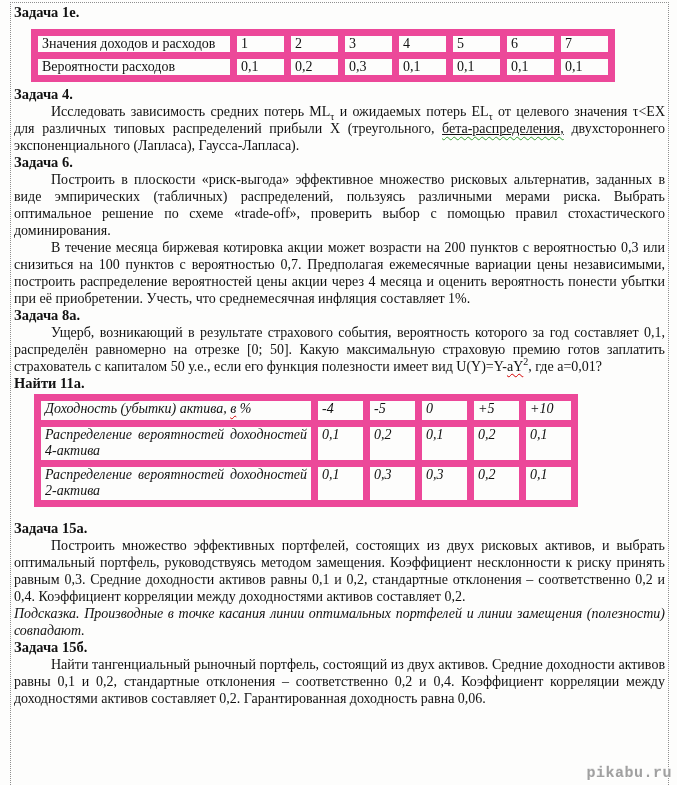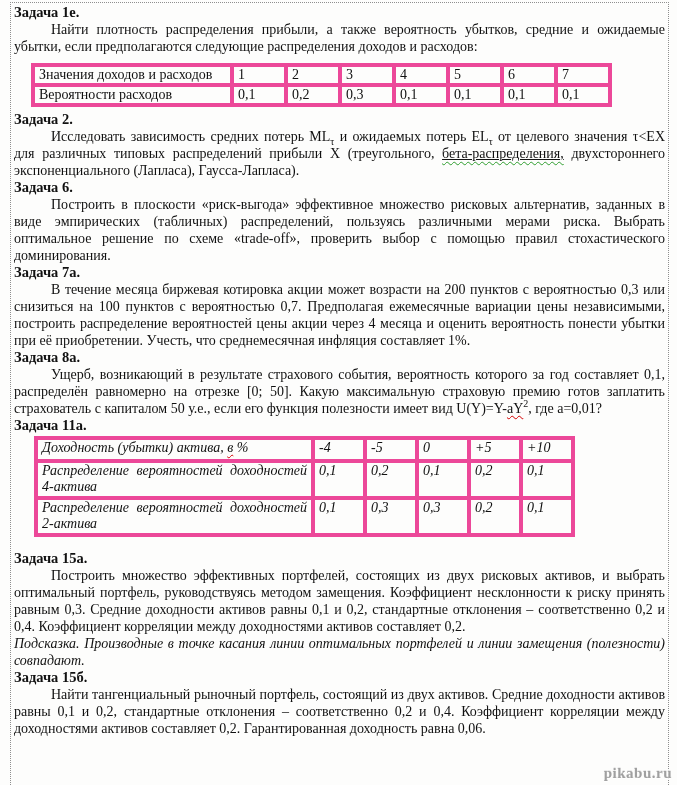--- a/index.html
+++ b/index.html
@@ -19,44 +19,43 @@
   .task-title { font-size:14.5px; font-weight:bold; margin:0; line-height:17px; }
   .para { margin:0; line-height:17px; text-align:justify; }
   .ind { text-indent:37px; }
   .hint { font-style:italic; }
   sub { font-size:10px; line-height:0; }
   sup { font-size:10px; line-height:0; }
   .u-solid { text-decoration:underline; text-decoration-thickness:1px; }
   .wavy-green { text-decoration:underline; text-decoration-style:wavy; text-decoration-color:#2f9e2f; text-underline-offset:3px; text-decoration-thickness:1px; }
   .wavy-red { text-decoration:underline; text-decoration-style:wavy; text-decoration-color:#d40000; text-underline-offset:2px; text-decoration-thickness:1px; }
   table.tbl { border-collapse:collapse; table-layout:fixed; }
-  table.tbl td { border:4px solid #ec4899; padding:0 4px; vertical-align:top; line-height:16px; overflow:hidden; }
+  table.tbl td { border:7px solid #ec4899; padding:0 4px; vertical-align:top; line-height:16px; overflow:hidden; }
   .tbl1 { margin:8px 0 4px 17px; width:577px; }
   .tbl1 td { height:16px; }
   .tbl2 { margin:2px 0 0 20px; width:537px;font-style:italic; }
   .tbl2 td.lbl { text-align:justify; }
   .tbl2 tr.hdr td { height:19px; }
   .tbl2 tr.data td { height:33px; }
   .gap { height:13px; }
   .watermark {
     position:absolute; right:5px; bottom:3px;
-    font-family:Liberation Serif, serif;
+    font-family:Liberation Mono, monospace;
     font-weight:bold; font-size:15px; letter-spacing:0.5px;
     color:#a0a0a0; text-shadow:0 1px 0 #ffffff, 0 -1px 0 #e8e8e8;
   }
 </style>
 </head>
 <body>
 
 <div class="page">
   <div class="content">
 
     <section>
       <h3 class="task-title">Задача 1е.</h3>
-      <p class="para ind">Найти плотность распределения прибыли, а также вероятность убытков, средние и ожидаемые убытки, если предполагаются следующие распределения доходов и расходов:</p>
       <table class="tbl tbl1">
         <colgroup>
             <col style="width:199px">
             <col style="width:54px">
             <col style="width:54px">
             <col style="width:54px">
             <col style="width:54px">
             <col style="width:54px">
             <col style="width:54px">
             <col style="width:54px">
@@ -80,41 +79,40 @@
           <td>0,1</td>
           <td>0,1</td>
           <td>0,1</td>
           <td>0,1</td>
         </tr>
       </tbody>
         </table>
     </section>
 
     <section>
-      <h3 class="task-title">Задача 2.</h3>
+      <h3 class="task-title">Задача 4.</h3>
       <p class="para ind"><span>Исследовать зависимость средних потерь ML</span><sub>τ</sub><span> и ожидаемых потерь EL</span><sub>τ</sub><span> от целевого значения τ&lt;EX для различных типовых распределений прибыли X (треугольного, </span><span class="u-solid"><span class="wavy-green">бета-распределения,</span></span><span> двухстороннего экспоненциального (Лапласа), Гаусса-Лапласа).</span></p>
     </section>
 
     <section>
       <h3 class="task-title">Задача 6.</h3>
       <p class="para ind">Построить в плоскости «риск-выгода» эффективное множество рисковых альтернатив, заданных в виде эмпирических (табличных) распределений, пользуясь различными мерами риска. Выбрать оптимальное решение по схеме «trade-off», проверить выбор с помощью правил стохастического доминирования.</p>
     </section>
 
     <section>
-      <h3 class="task-title">Задача 7а.</h3>
       <p class="para ind">В течение месяца биржевая котировка акции может возрасти на 200 пунктов с вероятностью 0,3 или снизиться на 100 пунктов с вероятностью 0,7. Предполагая ежемесячные вариации цены независимыми, построить распределение вероятностей цены акции через 4 месяца и оценить вероятность понести убытки при её приобретении. Учесть, что среднемесячная инфляция составляет 1%.</p>
     </section>
 
     <section>
       <h3 class="task-title">Задача 8а.</h3>
       <p class="para ind"><span>Ущерб, возникающий в результате страхового события, вероятность которого за год составляет 0,1, распределён равномерно на отрезке [0; 50]. Какую максимальную страховую премию готов заплатить страхователь с капиталом 50 у.е., если его функция полезности имеет вид U(Y)=Y-</span><span class="wavy-red">aY</span><sup>2</sup><span>, где a=0,01?</span></p>
     </section>
 
     <section>
-      <h3 class="task-title">Задача 11а.</h3>
+      <h3 class="task-title">Найти 11а.</h3>
       <table class="tbl tbl2">
         <colgroup>
             <col style="width:277px">
             <col style="width:52px">
             <col style="width:52px">
             <col style="width:52px">
             <col style="width:52px">
             <col style="width:52px">
           </colgroup>
         <tbody>

